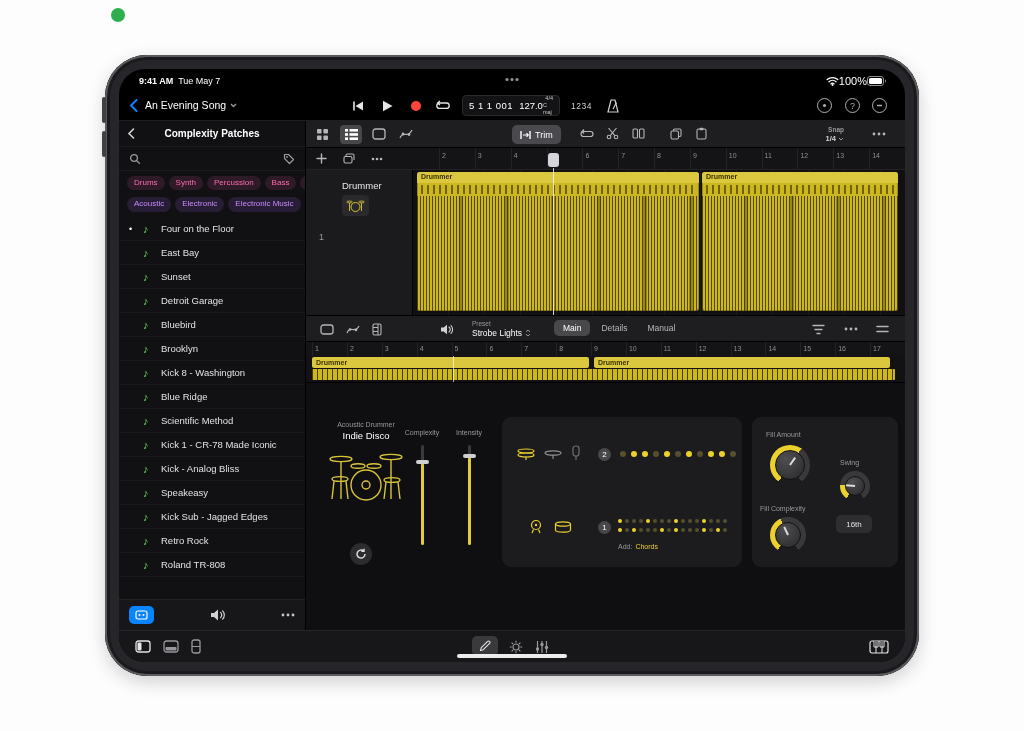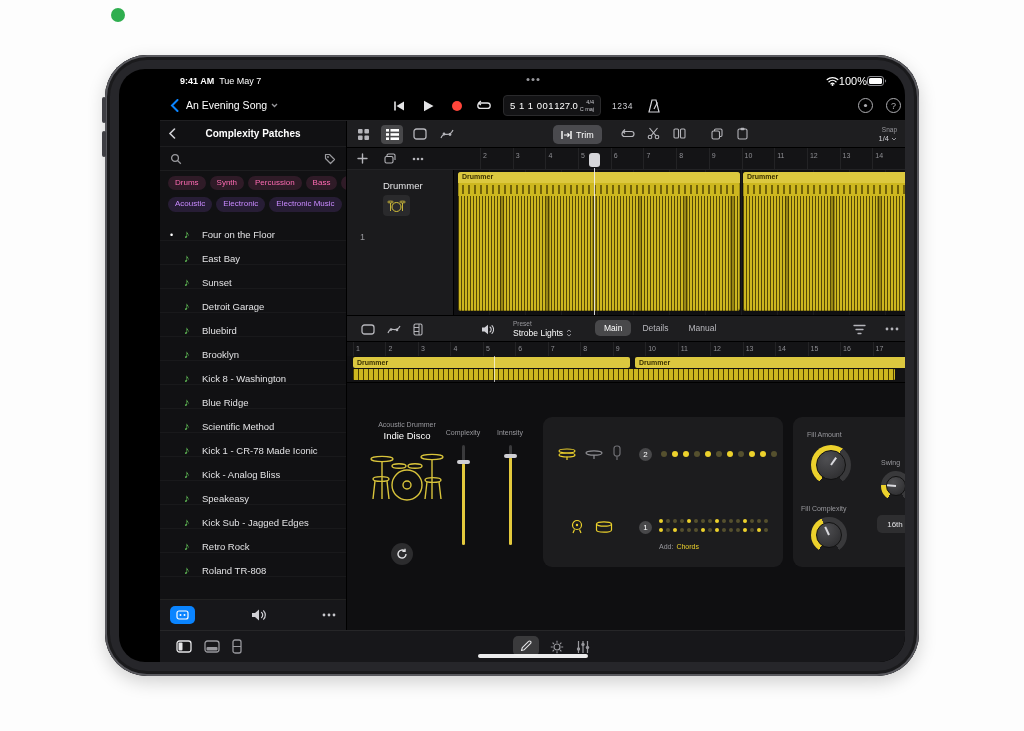--- a/index.html
+++ b/index.html
@@ -3,55 +3,55 @@
 <meta charset="utf-8">
 <style>
 *{margin:0;padding:0;box-sizing:border-box;}
 html,body{background:#fff;}
 body{font-family:"Liberation Sans",sans-serif;-webkit-font-smoothing:antialiased;}
 .page{position:relative;width:1024px;height:731px;background:#fdfdfd;overflow:hidden;}
 .green-dot{position:absolute;left:111px;top:8px;width:14px;height:14px;border-radius:50%;background:#2fae4f;}
 .ipad{position:absolute;left:105px;top:55px;width:814px;height:621px;background:#26262a;border-radius:42px;padding:14px;
   box-shadow:inset 0 0 0 2px #59595e, inset 0 0 0 5px #1a1a1c, 0 6px 18px rgba(0,0,0,.18);}
 .side-btn{position:absolute;background:#3f3f44;border-radius:2px;}
-.screen{position:relative;width:100%;height:100%;background:#000;border-radius:26px;overflow:hidden;display:flex;flex-direction:column;color:#e5e5e7;padding-left:41px;}
+.screen{position:relative;width:100%;height:100%;background:#000;border-radius:26px;overflow:hidden;display:flex;flex-direction:column;color:#e5e5e7;}
 
 
 .status{height:22px;position:relative;font-size:9px;color:#fff;flex:0 0 auto;}
 .st-left{position:absolute;left:20px;top:7px;font-weight:bold;white-space:nowrap;}
 .st-date{font-weight:normal;margin-left:5px;}
 .st-dots{position:absolute;left:50%;top:9px;transform:translateX(-50%);display:flex;gap:2px;}
 .st-dots i{width:3px;height:3px;border-radius:50%;background:#98989d;}
 .st-right{position:absolute;right:18px;top:6px;display:flex;align-items:center;gap:0;font-size:11px;}
 
 
 .topbar{height:30px;position:relative;border-bottom:1px solid #1f1f21;flex:0 0 auto;}
 .abs{position:absolute;}
 .tb-title{font-size:10.5px;color:#fff;white-space:nowrap;display:flex;align-items:center;gap:4px;}
 .lcd{position:absolute;left:343px;top:4px;width:98px;height:21px;background:#131315;border-radius:4px;display:flex;align-items:center;padding:0 6px;border:1px solid #2a2a2c;}
 .lcd-pos{font-size:9.5px;color:#fff;letter-spacing:.5px;white-space:nowrap;}
-.lcd-tempo{font-size:9.5px;color:#fff;margin-left:0;}
+.lcd-tempo{font-size:9.5px;color:#fff;margin-left:6px;}
 .lcd-stack{margin-left:auto;display:flex;flex-direction:column;align-items:flex-end;font-size:5.5px;line-height:1.25;color:#c7c7cc;}
 .count-in{font-size:8.5px;color:#d0d0d5;letter-spacing:.5px;}
 .circle-btn{width:15px;height:15px;border-radius:50%;border:1.2px solid #aeaeb2;color:#aeaeb2;font-size:9px;display:flex;align-items:center;justify-content:center;}
 
 
 .content{flex:1;display:flex;min-height:0;background:#000;}
 
 
 .sidebar{width:187px;background:#111113;display:flex;flex-direction:column;border-right:1px solid #000;}
 .sb-header{height:26px;position:relative;border-bottom:1px solid #1d1d1f;}
 .sb-title{position:absolute;left:50%;top:7px;transform:translateX(-50%);font-size:10px;font-weight:bold;color:#fff;white-space:nowrap;}
 .sb-search{height:24px;position:relative;border-bottom:1px solid #1d1d1f;}
 .sb-tags{display:flex;gap:4px;padding:4px 0 3px 8px;overflow:hidden;white-space:nowrap;flex:0 0 23px;align-items:center;}
 .pill{font-size:8px;padding:2px 7px;border-radius:9px;flex:0 0 auto;line-height:1.3;}
 .pill.pink{color:#ff6bb3;background:#2f1b27;}
 .pill.purple{color:#c98aff;background:#271d35;}
 .sb-list{flex:1;overflow:hidden;}
-.sb-item{height:24px;display:flex;align-items:flex-end;padding-left:10px;gap:6px;border-bottom:1px solid #19191b;font-size:9.5px;color:#e2e2e4;white-space:nowrap;}
+.sb-item{height:24px;display:flex;align-items:center;padding-left:10px;gap:6px;border-bottom:1px solid #19191b;font-size:9.5px;color:#e2e2e4;white-space:nowrap;}
 .bullet{width:8px;flex:0 0 8px;color:#fff;font-size:9px;}
 .bullet::before{content:'';}
 .sb-item.selected .bullet::before{content:'\2022';}
 .note{width:12px;flex:0 0 12px;color:#6bd45f;font-size:11px;}
 .note::before{content:'\266A';}
 .sb-bottom{height:31px;border-top:1px solid #222;background:#17171a;display:flex;align-items:center;justify-content:space-between;padding:0 10px;flex:0 0 31px;}
 .patch-btn{width:25px;height:18px;border-radius:5px;background:#0a84ff;display:flex;align-items:center;justify-content:center;color:#fff;}
 
 
 .main{flex:1;display:flex;flex-direction:column;min-width:0;background:#141416;}
@@ -457,21 +457,21 @@
                   <path d="M3.5 3V2.2A1.2 1.2 0 0 1 4.7 1H9.8A1.2 1.2 0 0 1 11 2.2V7.3a1.2 1.2 0 0 1-1.2 1.2H9" stroke="#b5b5ba" stroke-width="1.1" fill="none"></path>
                 </svg>
               </span>
             <span class="abs ic" style="left:390px;top:6px;">
                 <svg width="11" height="13" viewBox="0 0 11 13">
                   <rect x="1" y="2" width="9" height="10" rx="1.5" stroke="#b5b5ba" stroke-width="1.1" fill="none"></rect>
                   <rect x="3.5" y="0.8" width="4" height="2.4" rx="1" fill="#b5b5ba"></rect>
                 </svg>
               </span>
 
-            <span class="abs snap" style="left:520px;top:5px;width:30px;">
+            <span class="abs snap" style="left:508px;top:5px;width:30px;font-weight:bold;">
               <div class="s1">Snap</div>
               <div class="s2">
                   <span>1/4</span>
                   <svg width="6" height="4" viewBox="0 0 6 4">
                     <path d="M1 1l2 2 2-2" stroke="#98989d" stroke-width="1" fill="none"></path>
                   </svg>
                 </div>
             </span>
             <span class="abs ic" style="left:566px;top:11px;">
                 <svg width="14" height="4" viewBox="0 0 14 4">

